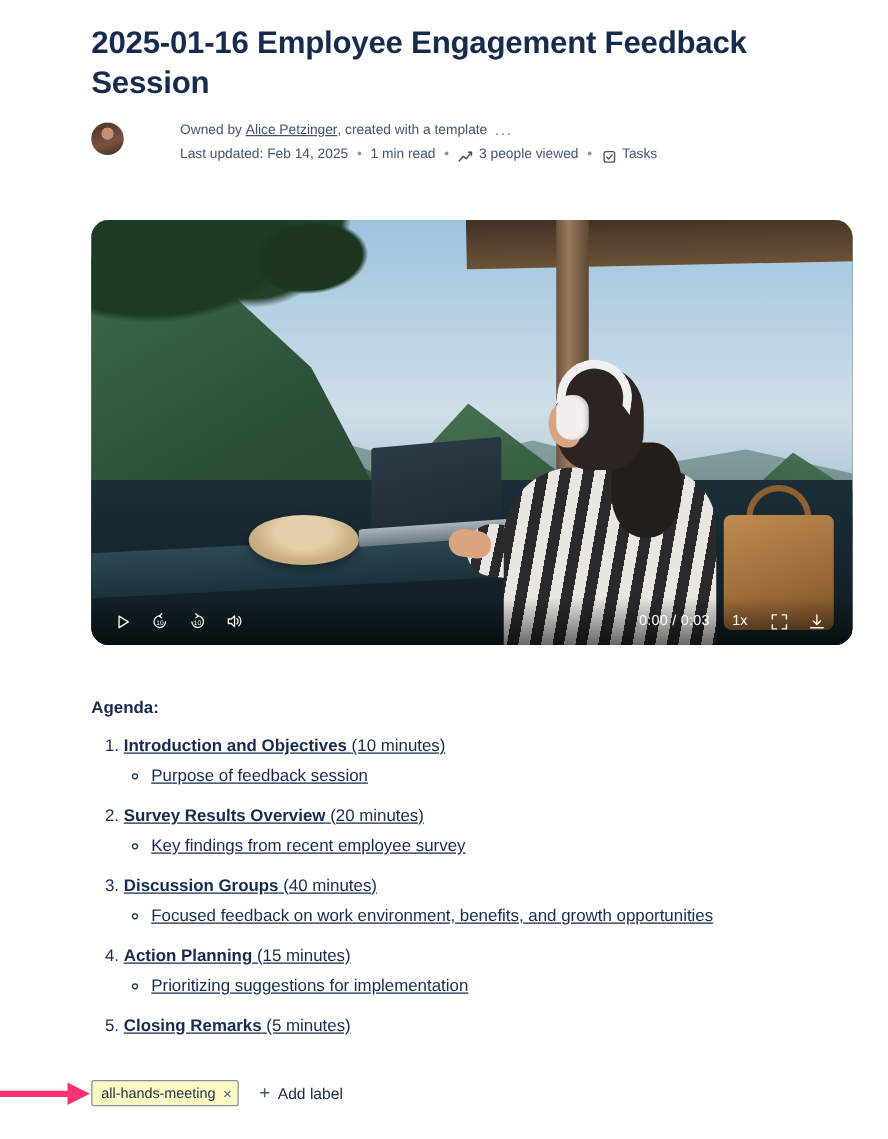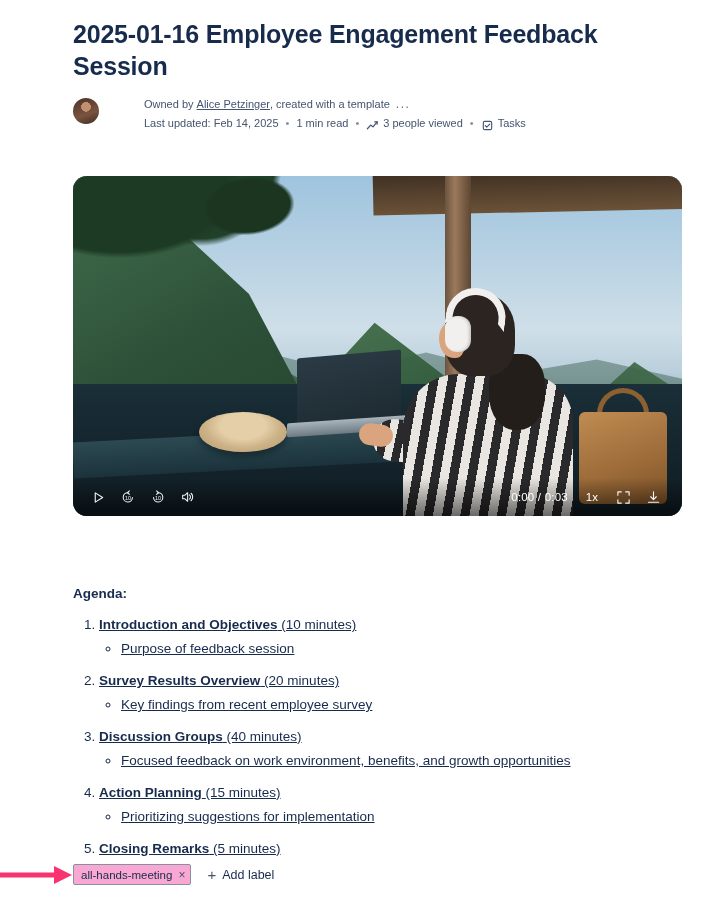--- a/index.html
+++ b/index.html
@@ -297,21 +297,21 @@
   }
   .vc-rate {
     font-size: 11.5px;
     color: #fff;
     margin-right: 12px;
     cursor: pointer;
   }
 
   
   .agenda-head {
-    margin-top: 70px;
+    margin-top: 42px;
     font-size: 13.5px;
     font-weight: 700;
     color: #172b4d;
   }
   ol.agenda {
     margin: 14px 0 0 0;
     padding-left: 26px;
     font-size: 13.5px;
     line-height: 20px;
     color: #172b4d;
@@ -339,21 +339,21 @@
     display: flex;
     align-items: center;
   }
   .label-chip {
     display: inline-flex;
     align-items: center;
     height: 21px;
     padding: 0 5px 0 7px;
     border: 1px solid #8590a2;
     border-radius: 2px;
-    background: #f9a8d4;
+    background: #fef9c3;
     font-size: 11.5px;
     color: #172b4d;
     cursor: pointer;
   }
   .label-chip .x {
     margin-left: 6px;
     font-size: 12px;
     color: #44546f;
     cursor: pointer;
   }

